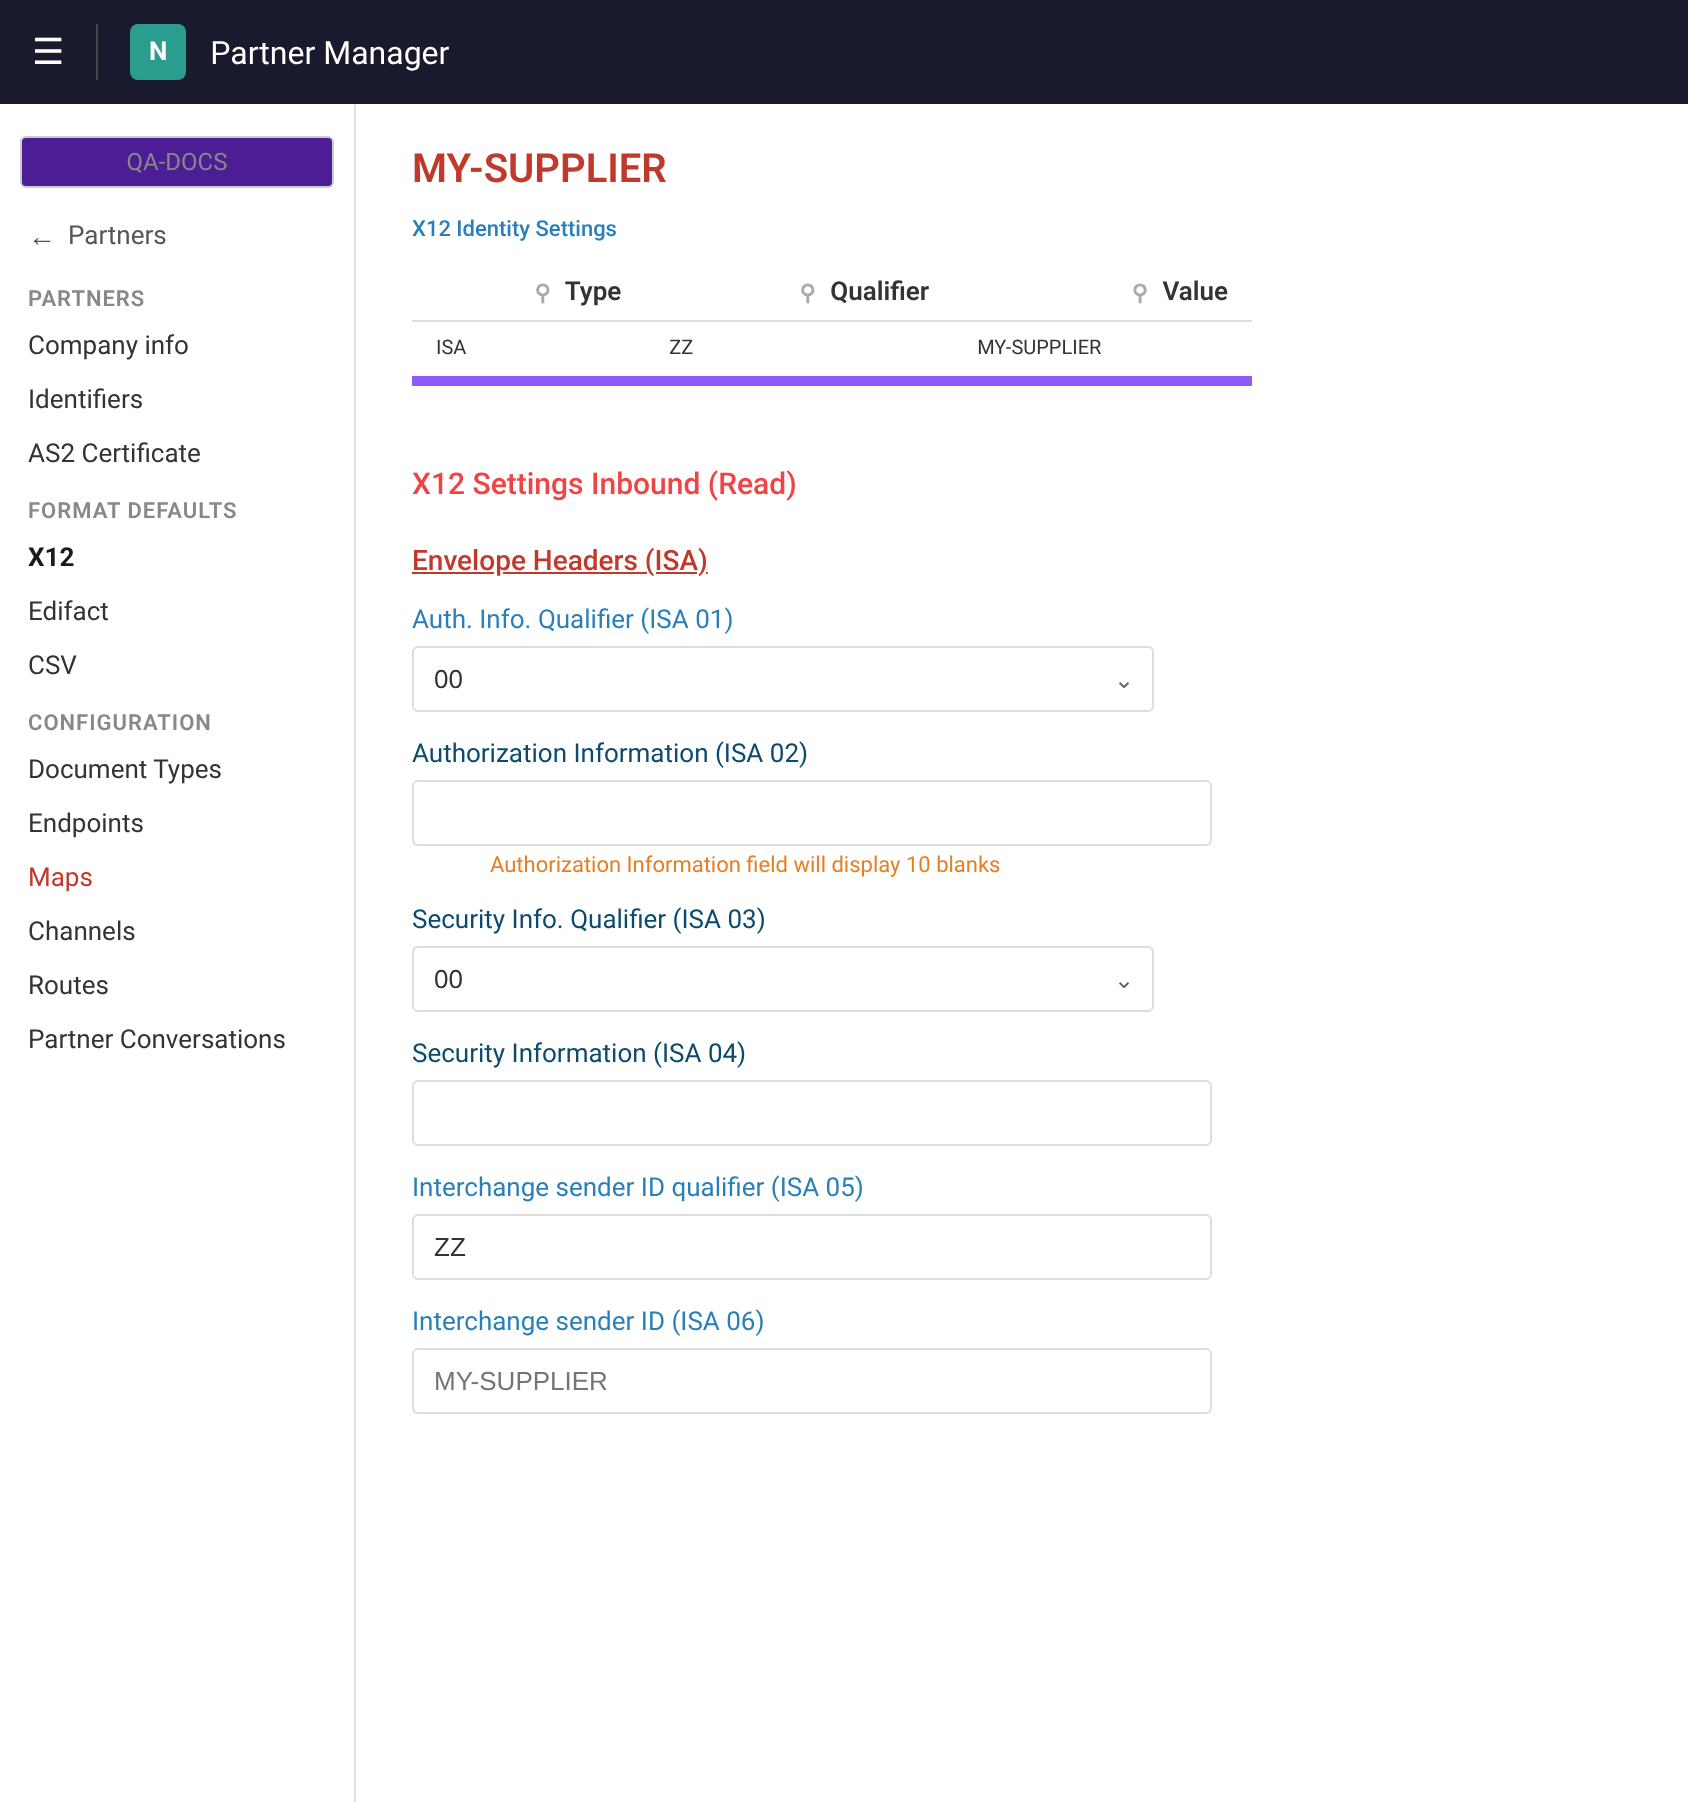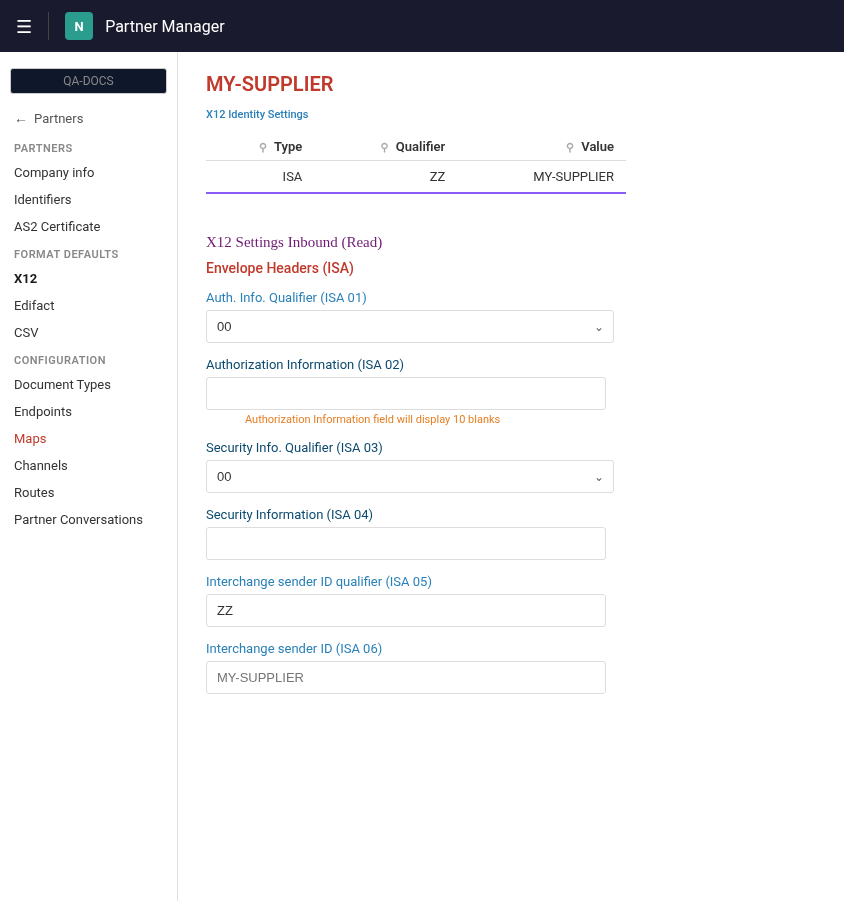--- a/index.html
+++ b/index.html
@@ -38,21 +38,21 @@
       padding: 10px 0;
     }
     .sidebar-search {
       margin: 6px 10px 12px;
       padding: 5px 8px;
       border: 1px solid #ccc;
       border-radius: 3px;
       font-size: 12px;
       color: #888;
       text-align: center;
-      background: #0f172a;
+      background: #4c1d95;
     }
     .sidebar-back {
       display: flex;
       align-items: center;
       gap: 6px;
       padding: 4px 14px 8px;
       color: #555;
       font-size: 13px;
       cursor: pointer;
     }
@@ -89,32 +89,32 @@
     }
 
     .section-title {
       color: #2980b9;
       font-size: 11px;
       font-weight: 500;
       margin-bottom: 12px;
     }
 
     .section-title-2 {
-      color: #701a75;
+      color: #ef4444;
       font-size: 15px;
       font-weight: 500;
-      margin-bottom: 9px;
-      font-family: Liberation Serif, serif;
+      margin-bottom: 22px;
     }
 
     .sub-section-title {
       color: #c0392b;
       font-size: 14px;
       font-weight: 500;
       margin-bottom: 8px;
+      text-decoration: underline;
     }
 
     
     .identity-table {
       width: 420px;
       border-collapse: collapse;
       margin-bottom: 40px;
     }
     .identity-table th {
       text-align: right;
@@ -124,23 +124,22 @@
       font-size: 13px;
       border-bottom: 1px solid #ddd;
     }
     .identity-table th .search-prefix {
       color: #aaa;
       margin-right: 4px;
       font-size: 11px;
     }
     .identity-table td {
       padding: 8px 12px;
-      border-bottom: 2px solid #8b5cf6;
-      font-size: 13px;
-      text-align: right;
+      border-bottom: 5px solid #8b5cf6;
+      font-size: 10px;
     }
 
     .field-label {
       color: #2980b9;
       font-size: 13px;
       margin-bottom: 5px;
       margin-top: 14px;
     }
     .field-label.dark {
       color: #0c4a6e;
@@ -150,21 +149,21 @@
       width: 400px;
       padding: 8px 10px;
       border: 1px solid #ddd;
       border-radius: 3px;
       font-size: 13px;
       color: #333;
       background: #fff;
     }
 
     .form-select-wrapper {
-      width: 408px;
+      width: 371px;
       position: relative;
     }
     .form-select {
       width: 100%;
       padding: 8px 10px;
       border: 1px solid #ddd;
       border-radius: 3px;
       font-size: 13px;
       color: #333;
       background: #fff;

